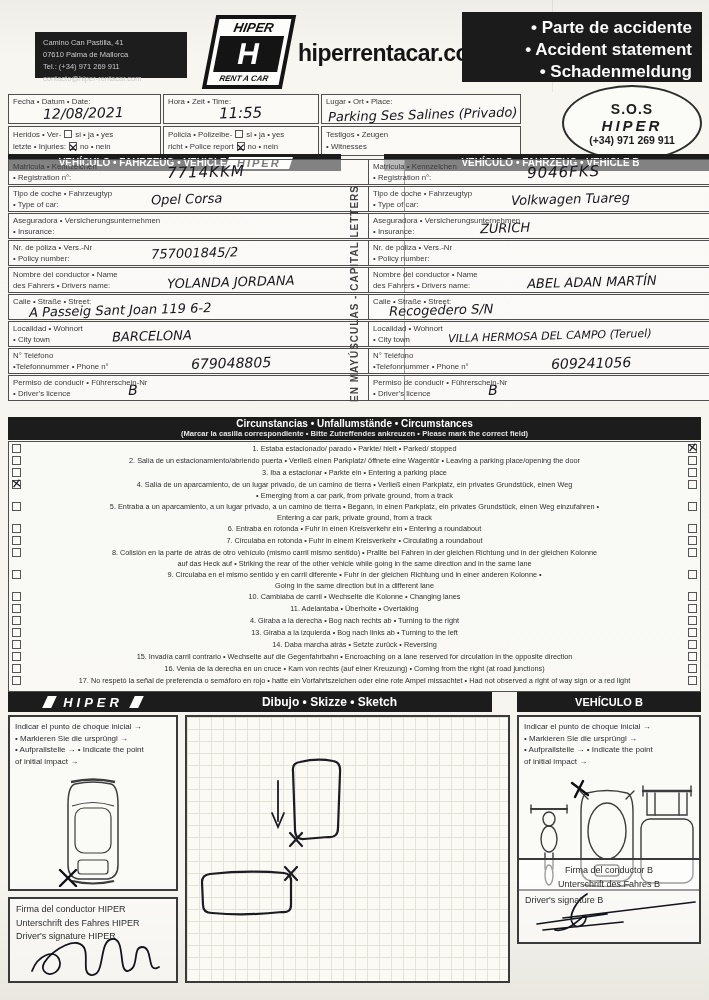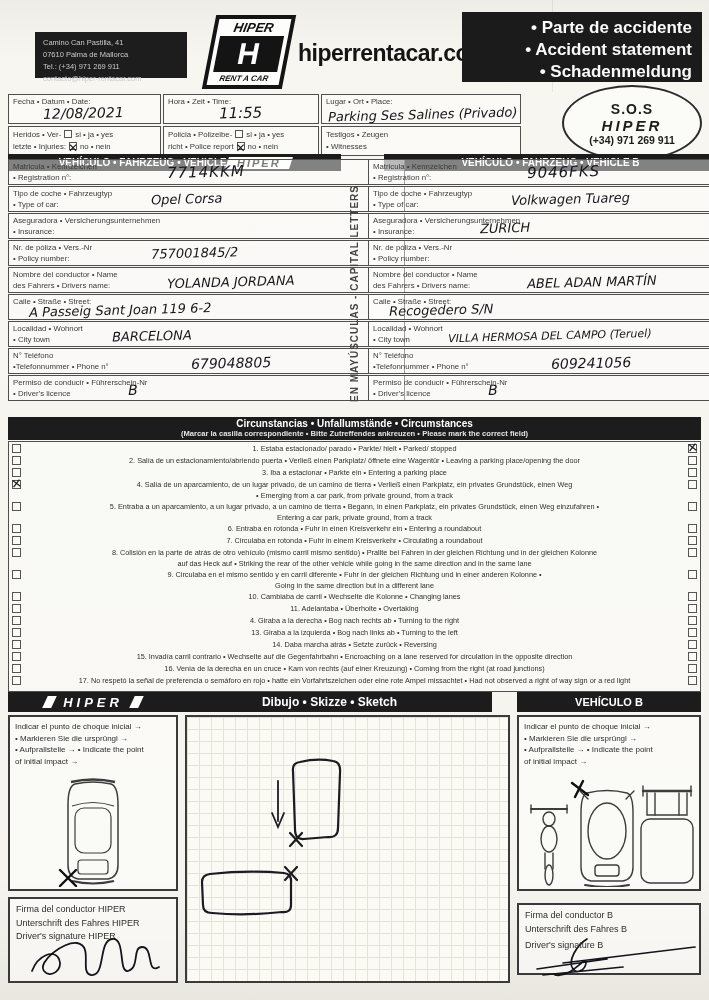--- a/index.html
+++ b/index.html
@@ -509,21 +509,21 @@
   </div>
 
   <div class="sig-box" style="left:8px; top:897px; width:170px; height:86px;">
     <div class="sig-line">Firma del conductor HIPER</div>
     <div class="sig-line">Unterschrift des Fahres HIPER</div>
     <div class="sig-line">Driver's signature HIPER</div>
     <svg class="svg-abs" style="left:14px; top:28px;" width="145" height="56" viewBox="0 0 145 56">
       <path d="M8,44 C14,28 30,22 35,32 C40,43 26,52 20,44 C13,35 40,14 53,16 C70,19 55,46 67,48 C82,50 74,14 88,12 C102,10 94,46 104,44 C116,41 108,20 118,20 C130,20 122,48 135,40" fill="none" stroke="#14141c" stroke-width="1.8" stroke-linecap="round"></path>
     </svg>
   </div>
-  <div class="sig-box" style="left:517px; top:903px; width:184px; height:72px;">
+  <div class="sig-box" style="left:517px; top:858px; width:184px; height:86px;text-align:center;">
     <div class="sig-line">Firma del conductor B</div>
     <div class="sig-line">Unterschrift des Fahres B</div>
     <svg class="svg-abs" style="left:8px; top:30px;" width="172" height="52" viewBox="0 0 172 52">
       <path d="M60,4 C50,10 40,26 46,34 C49,39 58,36 59,28 C60,18 44,44 28,40 M10,34 L80,24 M16,40 L96,32 M36,28 L168,12" fill="none" stroke="#14141c" stroke-width="1.7" stroke-linecap="round"></path>
     </svg>
     <div class="sig-line" style="position:absolute; top:34px; left:6px;">Driver's signature B</div>
   </div>
 </div>
 
 </body></html>

